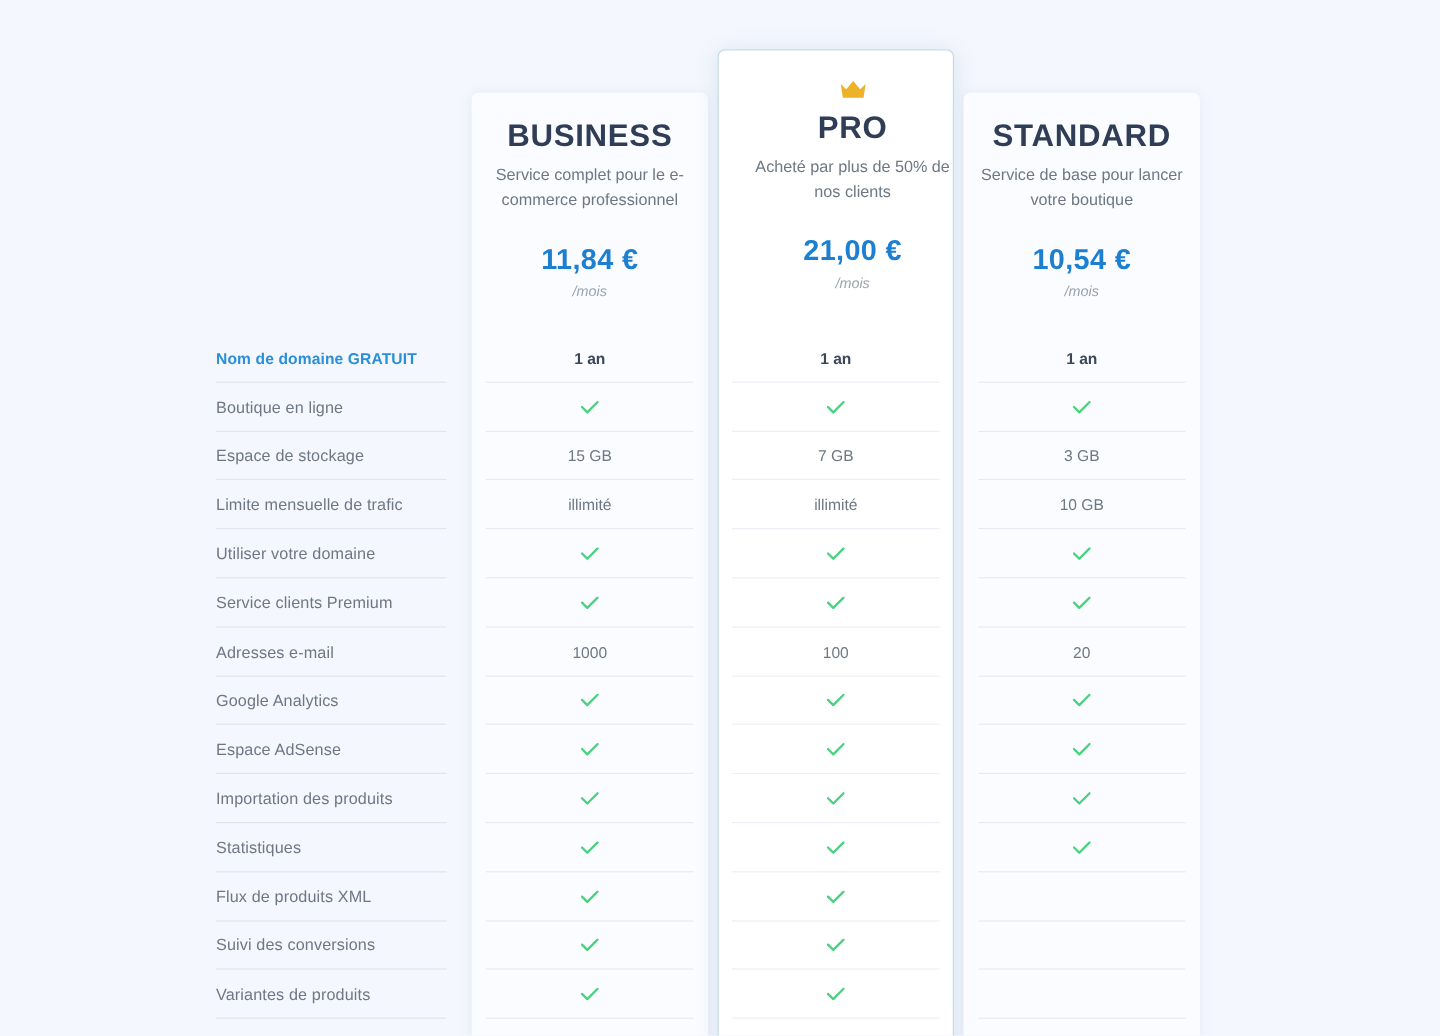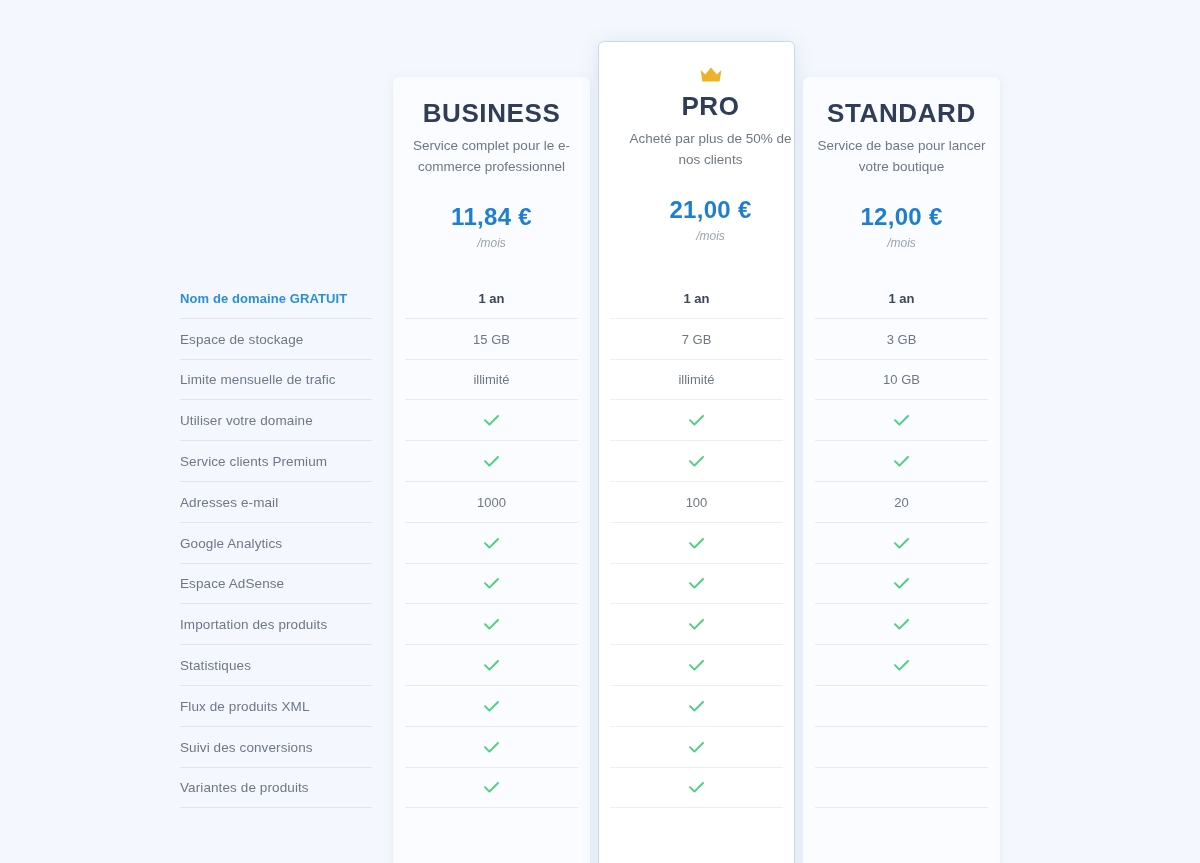--- a/index.html
+++ b/index.html
@@ -203,32 +203,50 @@
     </svg>
     <div class="plan-name">PRO</div>
     <div class="plan-desc">Acheté par plus de 50% de nos clients</div>
     <div class="plan-price">21,00 €</div>
     <div class="plan-period">/mois</div>
   </div>
 
   <div class="plan-head standard">
     <div class="plan-name">STANDARD</div>
     <div class="plan-desc">Service de base pour lancer votre boutique</div>
-    <div class="plan-price">12,00 €</div>
+    <div class="plan-price">10,54 €</div>
     <div class="plan-period">/mois</div>
   </div>
 
   <div class="grid" id="feature-grid">
       <div class="row">
         <div class="cell cell-feature highlight">Nom de domaine GRATUIT</div>
         <div class="cell cell-value col0 strong">1 an</div>
         <div class="cell cell-value col1 strong">1 an</div>
         <div class="cell cell-value col2 strong">1 an</div>
       </div>
       <div class="row">
+        <div class="cell cell-feature">Boutique en ligne</div>
+        <div class="cell cell-value col0">
+          <svg class="check-icon" viewBox="0 0 15 11">
+            <path d="M1 5.2 L5.4 9.6 L14 1" fill="none" stroke="#4ad17f" stroke-width="1.9" stroke-linecap="round" stroke-linejoin="round"></path>
+          </svg>
+        </div>
+        <div class="cell cell-value col1">
+          <svg class="check-icon" viewBox="0 0 15 11">
+            <path d="M1 5.2 L5.4 9.6 L14 1" fill="none" stroke="#4ad17f" stroke-width="1.9" stroke-linecap="round" stroke-linejoin="round"></path>
+          </svg>
+        </div>
+        <div class="cell cell-value col2">
+          <svg class="check-icon" viewBox="0 0 15 11">
+            <path d="M1 5.2 L5.4 9.6 L14 1" fill="none" stroke="#4ad17f" stroke-width="1.9" stroke-linecap="round" stroke-linejoin="round"></path>
+          </svg>
+        </div>
+      </div>
+      <div class="row">
         <div class="cell cell-feature">Espace de stockage</div>
         <div class="cell cell-value col0">15 GB</div>
         <div class="cell cell-value col1">7 GB</div>
         <div class="cell cell-value col2">3 GB</div>
       </div>
       <div class="row">
         <div class="cell cell-feature">Limite mensuelle de trafic</div>
         <div class="cell cell-value col0">illimité</div>
         <div class="cell cell-value col1">illimité</div>
         <div class="cell cell-value col2">10 GB</div>

